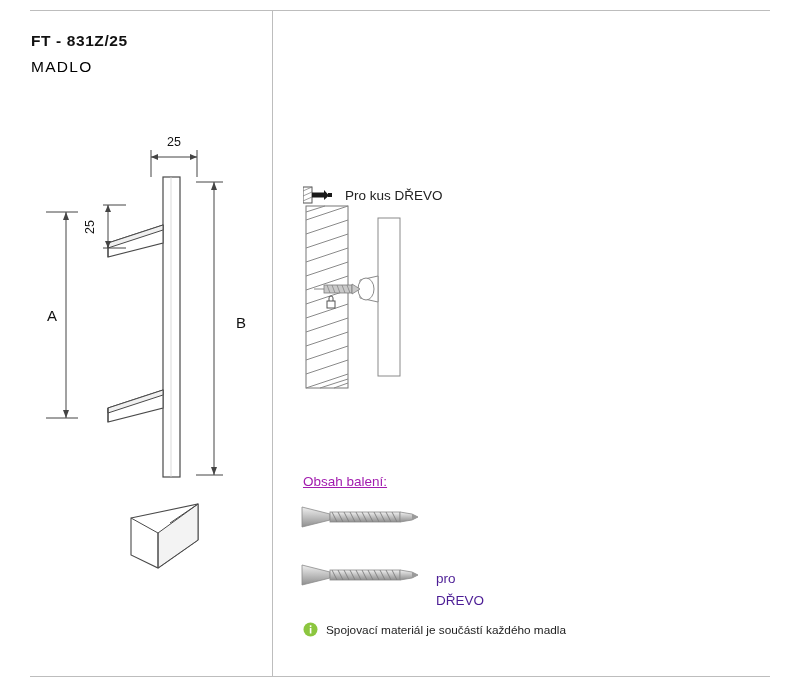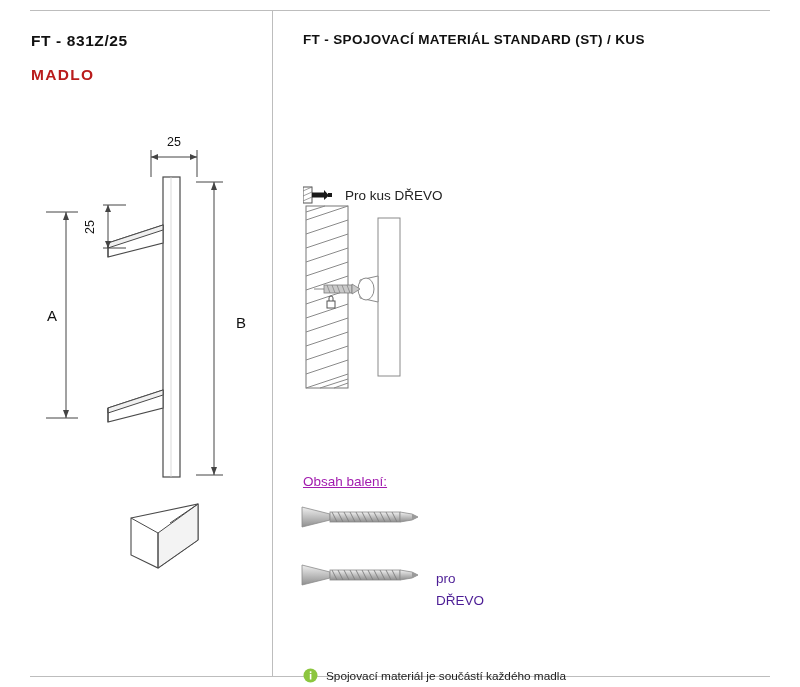--- a/index.html
+++ b/index.html
@@ -58,25 +58,25 @@
     top: 22px;
     font-size: 15.5px;
     font-weight: bold;
     letter-spacing: 0.6px;
     color: #111;
     white-space: nowrap;
   }
   .title-name {
     position: absolute;
     left: 31px;
-    top: 56px;
+    top: 48px;
     font-size: 15.5px;
-    font-weight: bold;
+    font-weight: normal;
     letter-spacing: 1.3px;
-    color: #b91c1c;
+    color: #000000;
     white-space: nowrap;
   }
   .drawing-wrap {
     position: absolute;
     left: 8px;
     top: 0;
     width: 272px;
     height: 667px;
   }
   
@@ -152,21 +152,20 @@
     line-height: 22px;
     color: #4c1d95;
   }
   .note-row {
     position: absolute;
     left: 31px;
     top: 612px;
     display: flex;
     align-items: center;
     gap: 8px;
-    margin-top: 46px;
   }
   .note-text {
     font-size: 11.8px;
     color: #222;
     white-space: nowrap;
   }
   .info-icon {
     width: 15px;
     height: 15px;
     flex: 0 0 15px;
@@ -244,21 +243,20 @@
         <text class="dim-text" x="166" y="136" text-anchor="middle">25</text>
         <text class="dim-text" x="86" y="217" text-anchor="middle" transform="rotate(-90 86 217)">25</text>
         <text class="dim-text-big" x="44" y="311" text-anchor="middle">A</text>
         <text class="dim-text-big" x="233" y="318" text-anchor="middle">B</text>
       </svg>
     </div>
   </div>
 
   <div class="right-col">
 
-    <div class="r-title">FT - SPOJOVACÍ MATERIÁL STANDARD (ST) / KUS</div>
 
     <div class="pro-kus-row">
       <span>
         <svg width="30" height="18" viewBox="0 0 30 18">
           <rect x="0" y="1" width="9" height="16" fill="none" stroke="#555" stroke-width="1"></rect>
           <line x1="0" y1="5" x2="9" y2="1" stroke="#777" stroke-width="0.7"></line>
           <line x1="0" y1="10" x2="9" y2="6" stroke="#777" stroke-width="0.7"></line>
           <line x1="0" y1="15" x2="9" y2="11" stroke="#777" stroke-width="0.7"></line>
           <rect x="9" y="6.5" width="12" height="5" fill="#1a1a1a"></rect>
           <polygon points="21,4 21,14 26,9.5" fill="#1a1a1a"></polygon>

